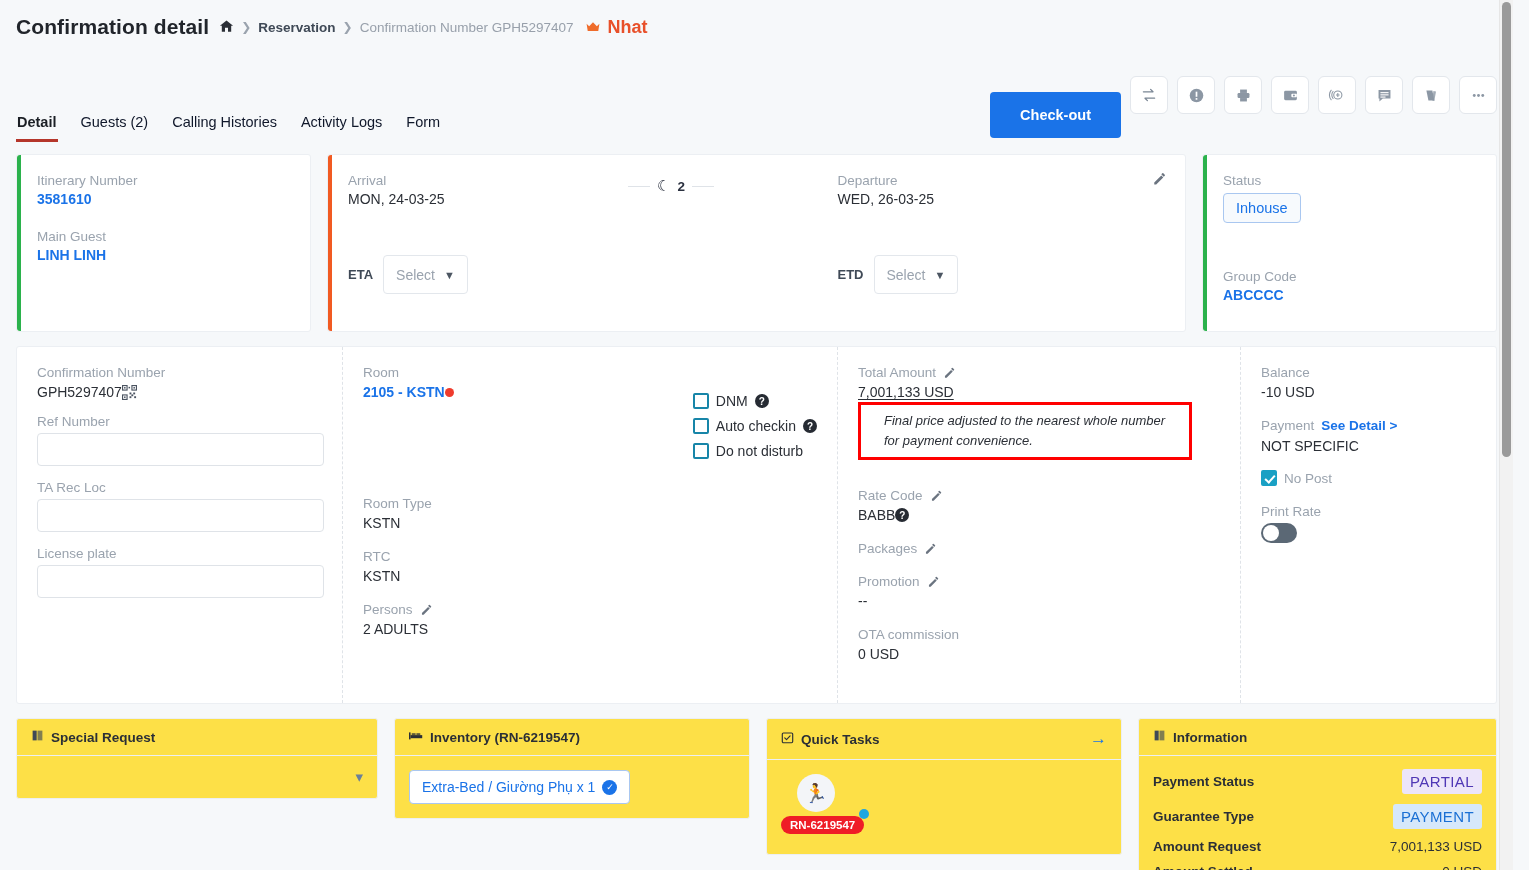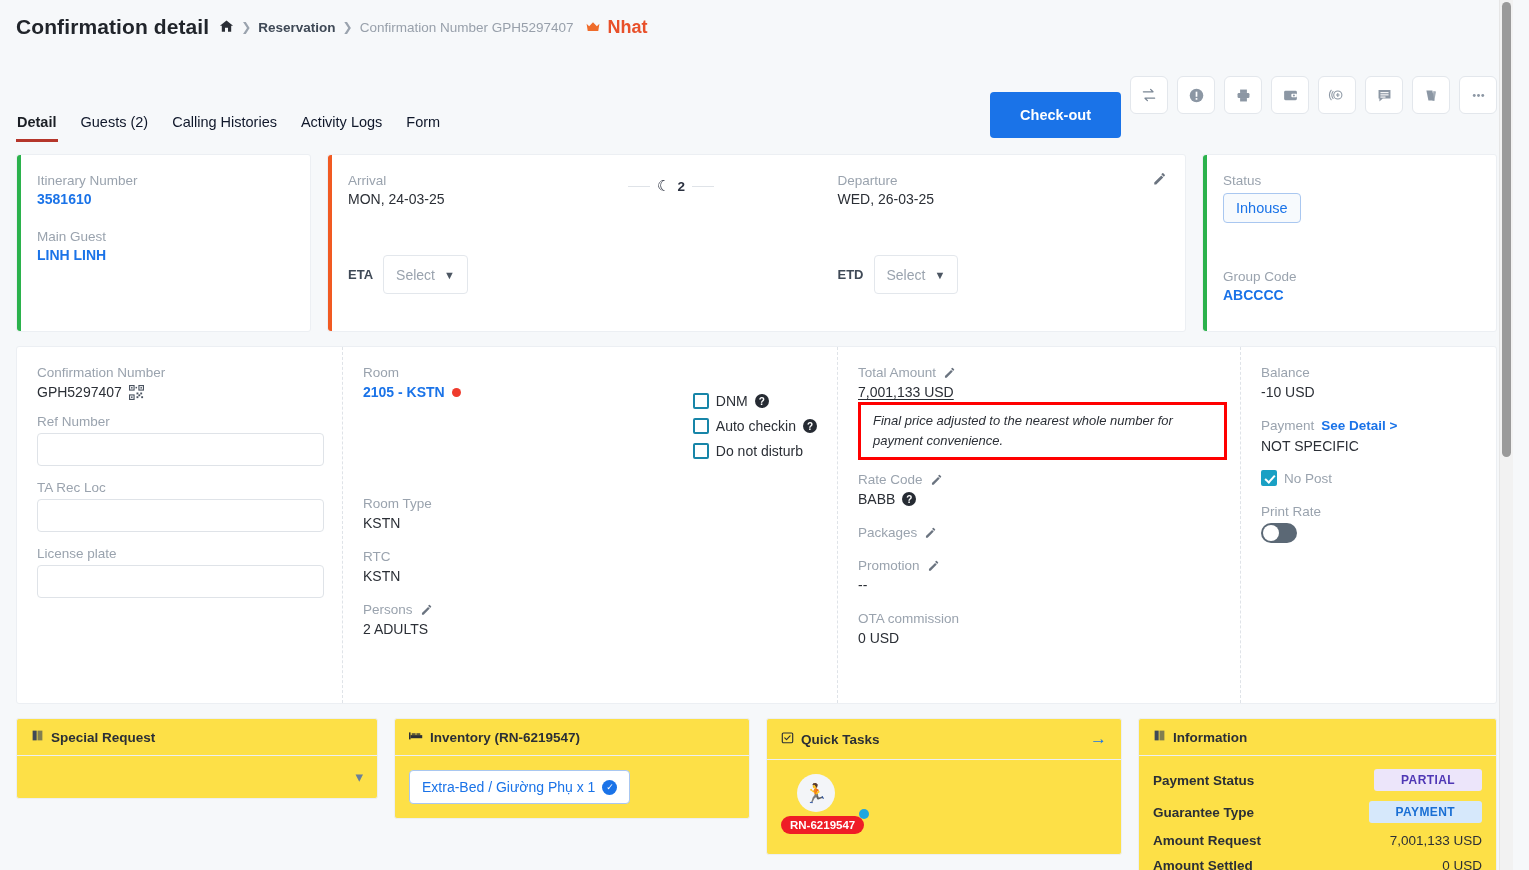--- a/index.html
+++ b/index.html
@@ -83,21 +83,21 @@
   }
   .col { padding:18px 20px; }
   .col + .col { border-left:1px dashed #dfe3e8; }
   #col-confirm { width:325px; }
   #col-room { width:495px; display:flex; }
   #col-amount { width:403px; }
   #col-balance { flex:1; }
 
   .grp { margin-bottom:14px; }
   .lbl { color:#9aa3ae; font-size:13.5px; margin-bottom:4px; display:flex; align-items:center; gap:7px; }
-  .val { font-size:14px; color:#2b2f36; display:flex; align-items:center; gap:7px; }
+  .val { font-size:14px; color:#2b2f36; display:flex; align-items:center; }
   .val.blue { color:#1a73e8; font-weight:700; }
   .val.u { text-decoration:underline; text-underline-offset:2px; }
   .inp {
     width:287px; height:33px; border:1px solid #dfe3e8; border-radius:4px; background:#fff;
     padding:0 9px; font-size:13.5px; font-family:"Liberation Sans", sans-serif; color:#2b2f36;
   }
   .qr { width:15px; height:15px; display:inline-block; }
   .pencil { color:#6b7480; cursor:pointer; display:inline-flex; }
   .helpq {
     width:14px; height:14px; border-radius:50%; background:#262b33; color:#fff;
@@ -109,21 +109,21 @@
   .cbs { margin-left:auto; padding-top:28px; display:flex; flex-direction:column; gap:9px; }
   .cb-row { display:flex; align-items:center; gap:7px; font-size:14px; color:#2b2f36; }
   .cbox { width:16px; height:16px; border:2px solid #1785a8; border-radius:2px; background:#fff; cursor:pointer; }
   .cbox.checked { background:#19a0c4; border-color:#19a0c4; position:relative; }
   .cbox.checked::after {
     content:""; position:absolute; left:4px; top:1px; width:4px; height:8px;
     border:solid #fff; border-width:0 2px 2px 0; transform:rotate(42deg);
   }
 
   .note-box {
-    border:3px solid #ff0000; background:#fff; padding:6px 12px; width:369px; margin:2px 0 12px 0;
+    border:3px solid #ff0000; background:#fff; padding:6px 23px; width:334px; margin:2px 0 28px 0;
   }
   .note-box .txt { font-style:italic; font-size:13px; color:#2b2f36; line-height:1.55; }
 
   .seedetail { color:#1a73e8; font-weight:700; font-size:13.5px; cursor:pointer; }
   .toggle {
     width:36px; height:20px; border-radius:10px; background:#5b6875; position:relative; cursor:pointer;
   }
   .toggle .knob { position:absolute; left:2px; top:2px; width:16px; height:16px; border-radius:50%; background:#fff; }
 
   
@@ -155,21 +155,21 @@
   }
   .task-badge {
     position:absolute; left:0; top:42px; background:#ef1d26; color:#fff; font-size:11.5px;
     font-weight:700; border-radius:10px; padding:3px 9px; cursor:pointer;
   }
   .task-dot { position:absolute; left:78px; top:35px; width:10px; height:10px; border-radius:50%; background:#1fa6e0; }
 
   .irow { display:flex; align-items:center; justify-content:space-between; padding:5px 0; }
   .irow .k { font-size:13.5px; font-weight:700; color:#2b2f36; }
   .irow .v { font-size:13.5px; color:#2b2f36; }
-  .badge { font-size:12px; font-weight:700; border-radius:3px; padding:4px 27px; letter-spacing:.4px; }
+  .badge { font-size:15px; font-weight:400; border-radius:3px; padding:4px 8px; letter-spacing:.4px; }
   .badge.partial { background:#ece5fa; color:#4f37b5; }
   .badge.payment { background:#d6e8fb; color:#1a6fd4; }
 
   .scrollbar {
     position:absolute; right:0; top:0; width:14px; height:870px; background:#f2f2f2; border-left:1px solid #e6e6e6;
   }
   .scrollbar .thumb { position:absolute; right:2px; top:2px; width:9px; height:455px; background:#9a9a9a; border-radius:5px; }
 </style>
 </head>
 <body>

